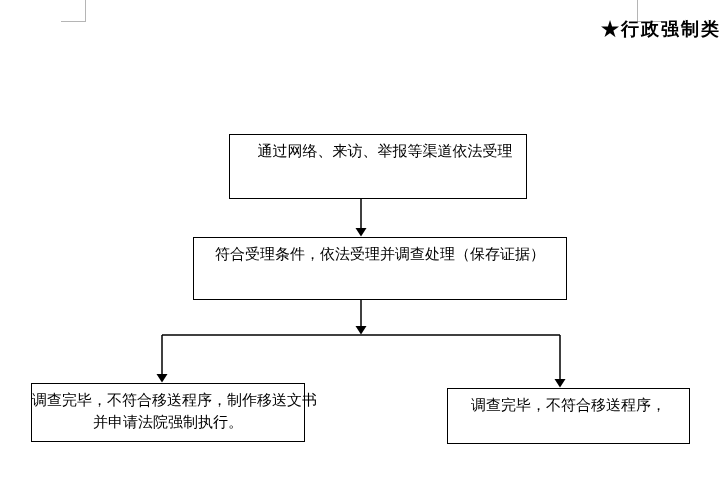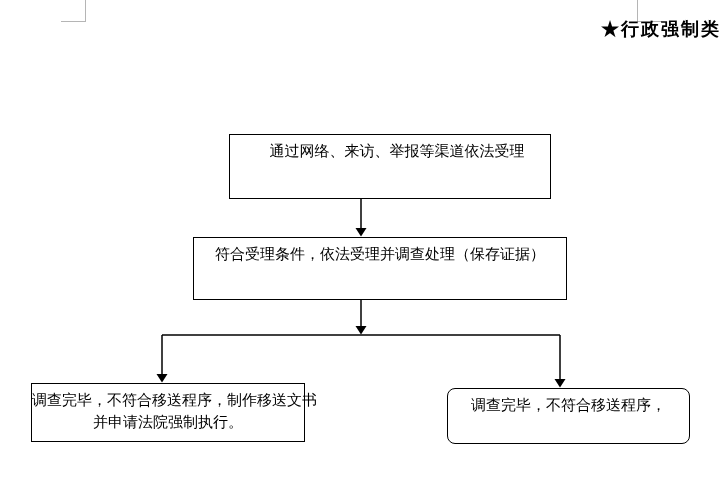--- a/index.html
+++ b/index.html
@@ -48,24 +48,24 @@
     position: absolute;
     box-sizing: border-box;
     border: 1.5px solid #000000;
     background: #ffffff;
     text-align: center;
     font-size: 15px;
     line-height: 22px;
     padding-top: 5px;
   }
   .flow-box span { display: block; white-space: nowrap; }
-  .box-intake   { left: 229px; top: 134px; width: 322px; height: 65px; padding-left: 14px; }
+  .box-intake   { left: 229px; top: 134px; width: 298px; height: 65px; padding-left: 14px; }
   .box-accept   { left: 193px; top: 237px; width: 374px; height: 63px; }
   .box-transfer { left: 31px;  top: 383px; width: 274px; height: 59px; }
-  .box-penalty  { left: 447px; top: 388px; width: 243px; height: 56px; border-radius: 8px; }
+  .box-penalty  { left: 447px; top: 388px; width: 243px; height: 56px; }
   svg.connectors {
     position: absolute;
     left: 0;
     top: 0;
     width: 721px;
     height: 488px;
     pointer-events: none;
   }
 </style>
 </head>

